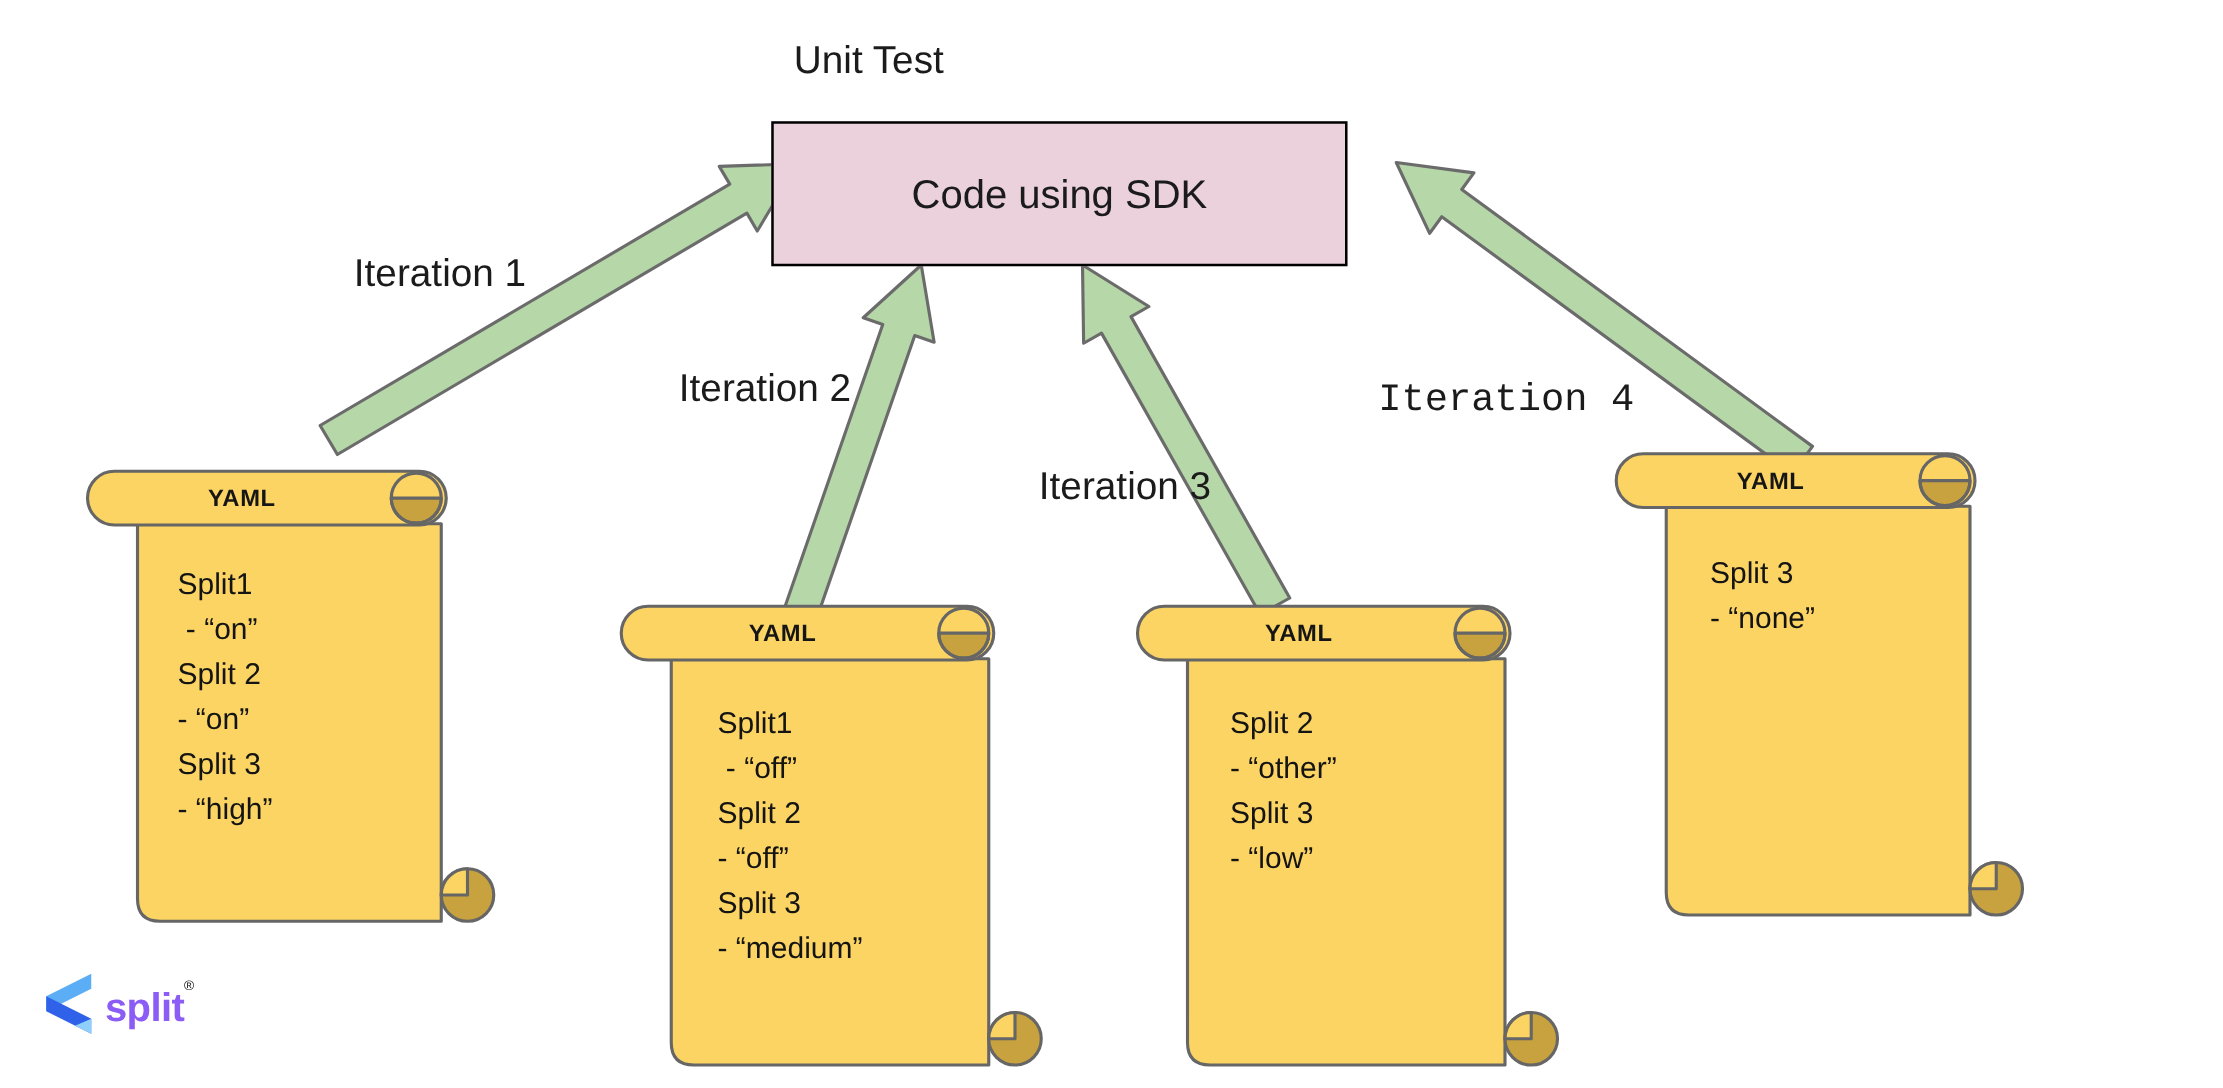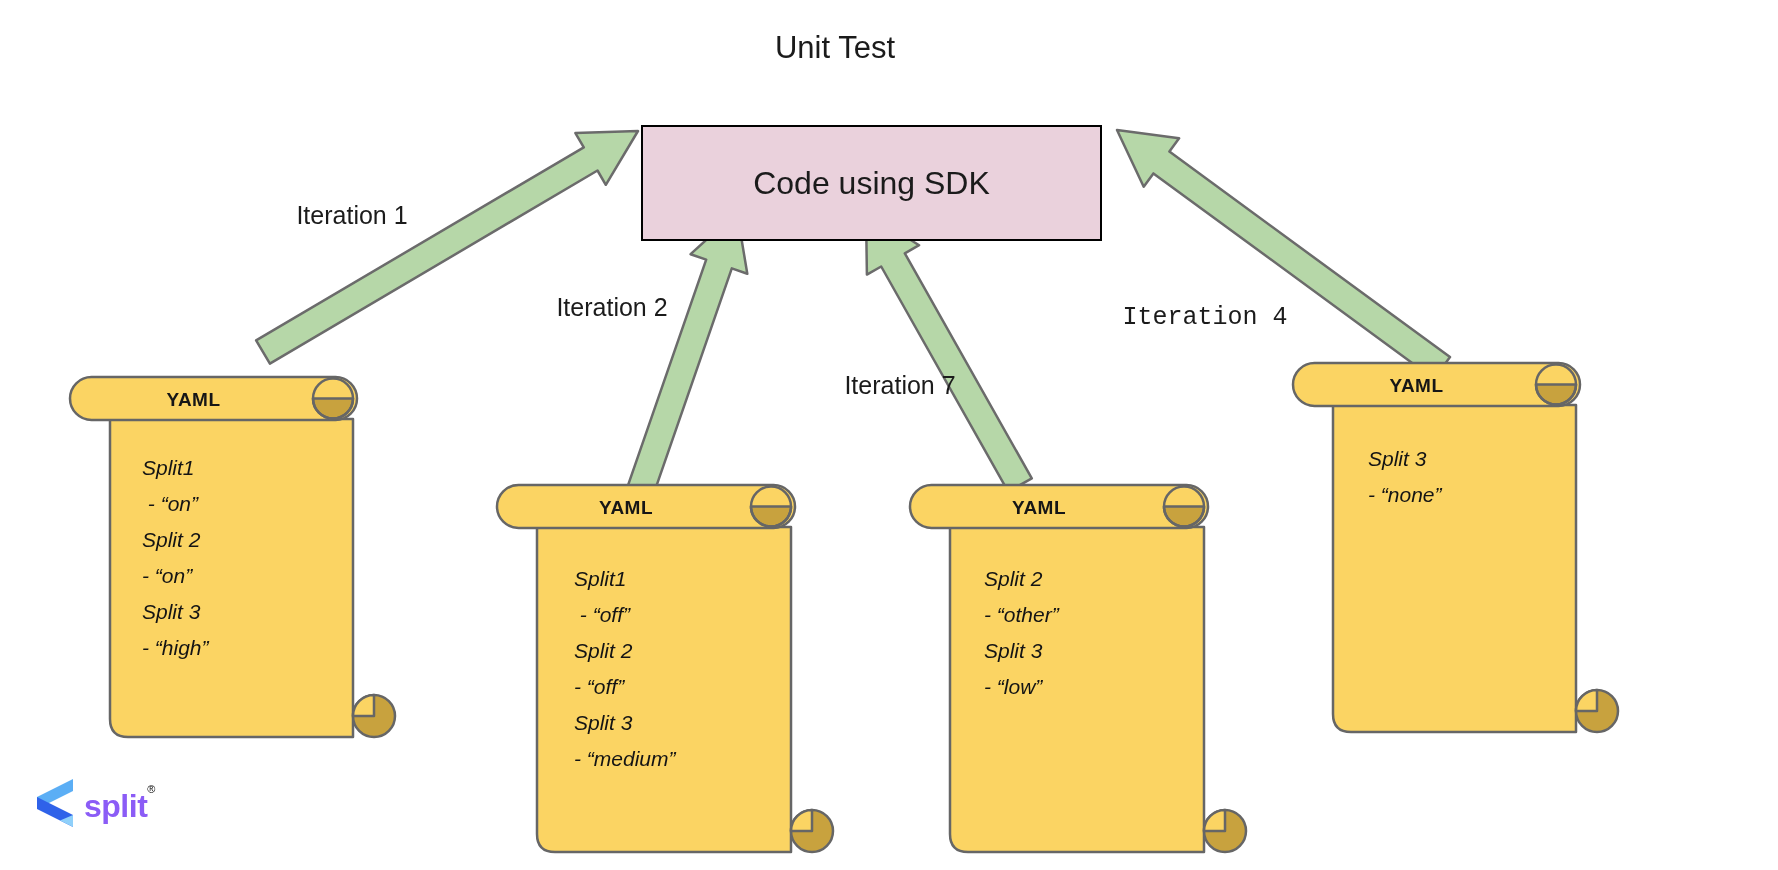--- a/index.html
+++ b/index.html
@@ -8,50 +8,49 @@
     width:1778px;height:870px;
     background:#ffffff;
     overflow:hidden;
     font-family:"Liberation Sans", sans-serif;
     color:#1b1b1b;
   }
   .shape-layer{position:absolute;left:0;top:0;}
   .abs{position:absolute;}
   .diagram-title{
     left:635px;top:30px;width:400px;
-    font-size:31px;text-align:center;
+    font-size:31px;
   }
   .sdk-box{
-    left:641px;top:97px;width:461px;height:116px;
+    left:617px;top:97px;width:461px;height:116px;
     background:#EAD1DC;border:2px solid #000000;
     box-sizing:border-box;
-    margin-top:28px;
   }
   .sdk-box-label{
     width:100%;height:100%;
     display:flex;align-items:center;justify-content:center;
     font-size:32px;
   }
   .iter-label{
-    width:220px;text-align:center;font-size:25px;
+    width:220px;text-align:center;font-size:31px;
   }
   .iter-1{left:242px;top:201px;}
   .iter-2{left:502px;top:293px;}
   .iter-3{left:790px;top:371px;}
   .iter-4{left:1095px;top:303px;font-family:Liberation Mono, monospace;}
   .yaml-label{
     text-align:center;font-size:19px;font-weight:bold;
     letter-spacing:.5px;color:#161616;
   }
   .yaml-1{left:70px;top:389px;width:247px;}
   .yaml-2{left:497px;top:497px;width:258px;}
   .yaml-3{left:910px;top:497px;width:258px;}
   .yaml-4{left:1293px;top:375px;width:247px;}
   .scroll-text{
-    font-size:21px;line-height:36px;white-space:pre;color:#141414;font-style:italic;
+    font-size:24px;line-height:36px;white-space:pre;color:#141414;
   }
   .text-1{left:142px;top:450px;}
   .text-2{left:574px;top:561px;}
   .text-3{left:984px;top:561px;}
   .text-4{left:1368px;top:441px;}
   .brand{
     left:33px;top:779px;display:flex;align-items:center;
   }
   .brand-word{
     font-size:32px;font-weight:bold;color:#8b5cf6;
@@ -106,21 +105,21 @@
     </svg>
 
   <div class="abs sdk-box">
     <div class="sdk-box-label">Code using SDK</div>
   </div>
 
   <div class="abs diagram-title">Unit Test</div>
 
   <div class="abs iter-label iter-1">Iteration 1</div>
   <div class="abs iter-label iter-2">Iteration 2</div>
-  <div class="abs iter-label iter-3">Iteration 7</div>
+  <div class="abs iter-label iter-3">Iteration 3</div>
   <div class="abs iter-label iter-4">Iteration 4</div>
 
   <div class="abs yaml-label yaml-1">YAML</div>
   <div class="abs yaml-label yaml-2">YAML</div>
   <div class="abs yaml-label yaml-3">YAML</div>
   <div class="abs yaml-label yaml-4">YAML</div>
 
   <div class="abs scroll-text text-1">Split1
  - “on”
 Split 2

